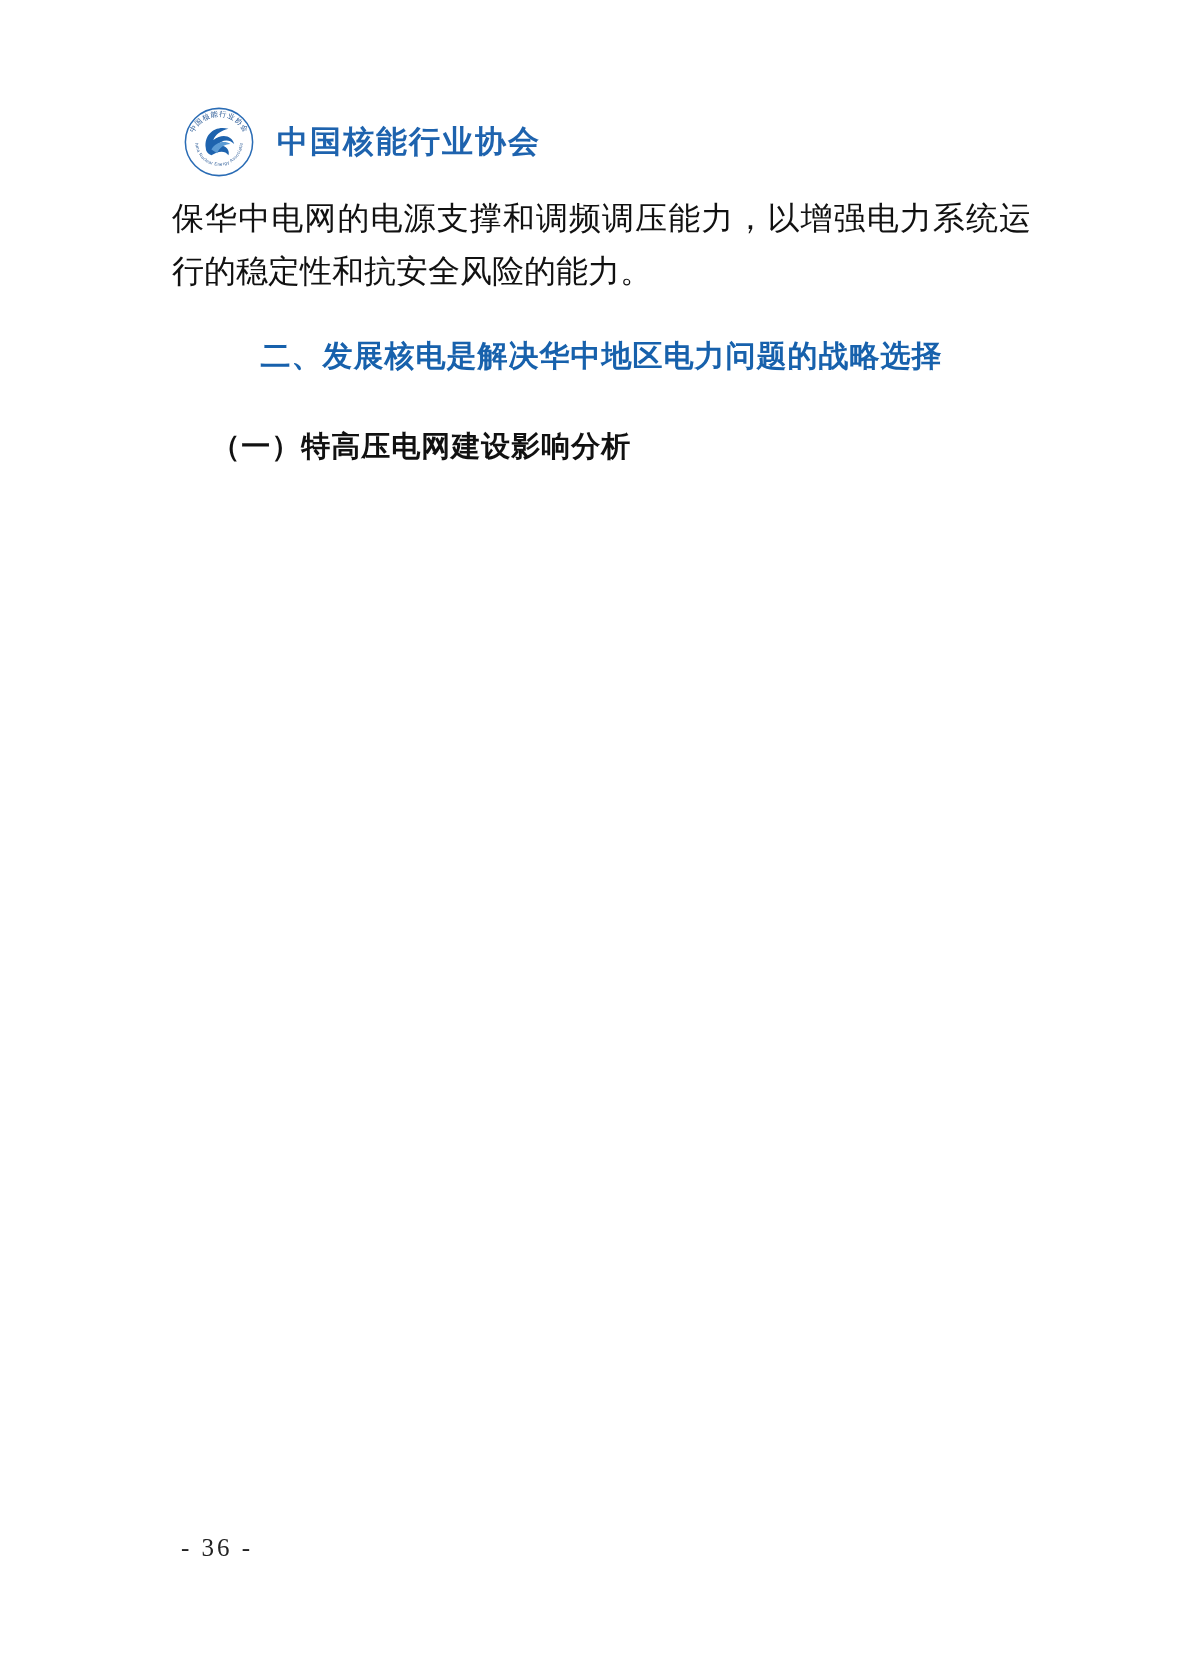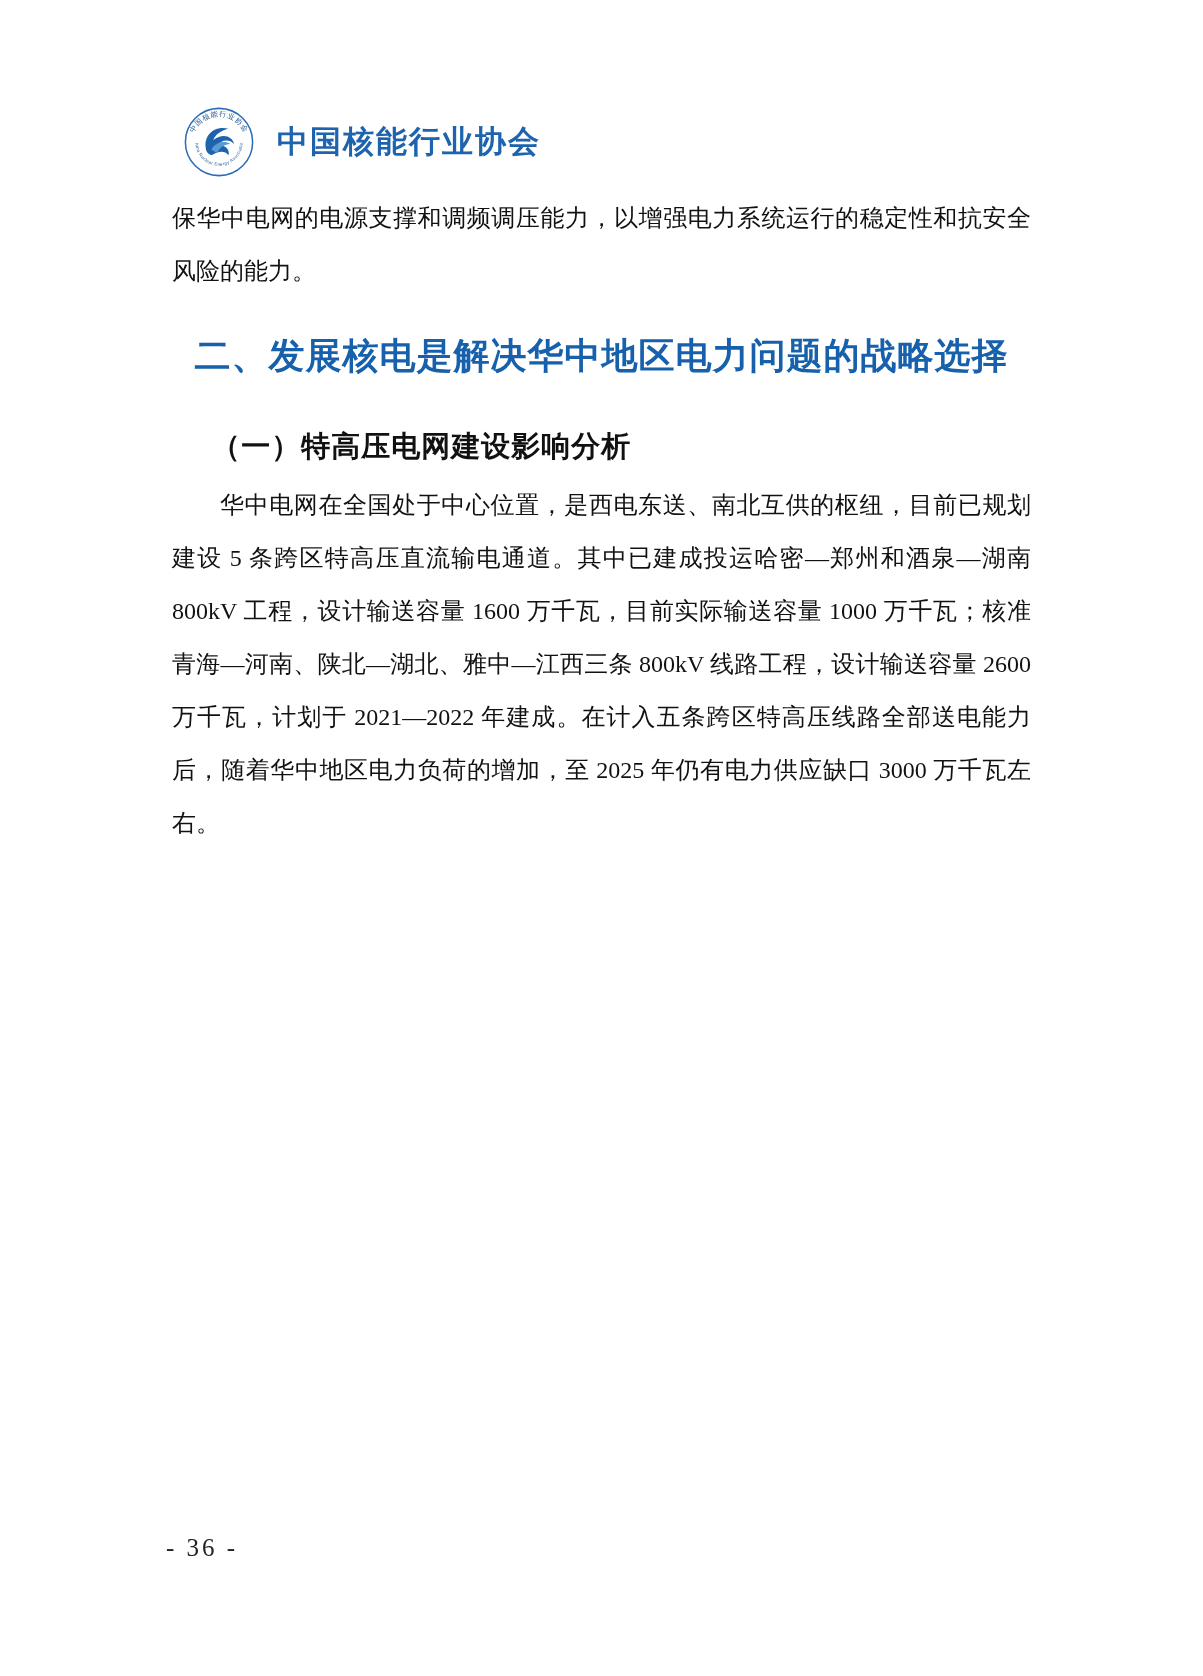--- a/index.html
+++ b/index.html
@@ -30,49 +30,49 @@
     white-space: nowrap;
   }
 
   
   .content {
     position: absolute; left: 172px; top: 0;
     width: 859px;
   }
   .body-text {
     margin: 0;
-    font-size: 24px;
+    font-size: 32px;
     line-height: 53px;
     text-align: justify;
     color: var(--body-text, #111111);
   }
   .carry { margin-top: 192px; }          
   .indent { text-indent: 2em; }
 
   .section-heading {
     margin: 31px 0 38px 0;
     font-family: "Liberation Sans", sans-serif;
-    font-size: 36px; line-height: 53px; font-weight: 700;
+    font-size: 30px; line-height: 53px; font-weight: 700;
     color: var(--heading-blue, #1761ac);
     text-align: center;
     letter-spacing: 1px;
   }
   .subsection-heading {
     margin: 6px 0 6px 0;
     font-family: "Liberation Sans", sans-serif;
     font-size: 29px; line-height: 53px; font-weight: 700;
     color: var(--body-text, #111111);
     text-indent: 1.35em;
     letter-spacing: 1px;
   }
   .para-uhv { margin-top: 0; }
   .para-grid { margin-top: 9px; }
 
   
-  .footer { position: absolute; left: 166px; top: 1534px; }
+  .footer { position: absolute; left: 181px; top: 1534px; }
   .page-number {
     font-size: 25px; letter-spacing: 3px; color: #222222;
     font-family: "Liberation Serif", serif;
   }
 </style>
 </head>
 <body>
 
 <div class="page">
 
@@ -100,21 +100,20 @@
   </header>
 
   <main class="content">
     <p class="body-text carry">保华中电网的电源支撑和调频调压能力，以增强电力系统运行的稳定性和抗安全风险的能力。</p>
 
     <h1 class="section-heading">二、发展核电是解决华中地区电力问题的战略选择</h1>
 
 
     <h2 class="subsection-heading">（一）特高压电网建设影响分析</h2>
 
-    <p class="body-text indent para-uhv">华中电网在全国处于中心位置，是西电东送、南北互供的枢纽，目前已规划建设 5 条跨区特高压直流输电通道。其中已建成投运哈密—郑州和酒泉—湖南 800kV 工程，设计输送容量 1600 万千瓦，目前实际输送容量 1000 万千瓦；核准青海—河南、陕北—湖北、雅中—江西三条 800kV 线路工程，设计输送容量 2600 万千瓦，计划于 2021—2022 年建成。在计入五条跨区特高压线路全部送电能力后，随着华中地区电力负荷的增加，至 2025 年仍有电力供应缺口 3000 万千瓦左右。</p>
 
   </main>
 
   <footer class="footer">
     <span class="page-number">- 36 -</span>
   </footer>
 
 </div>
 
 </body></html>

